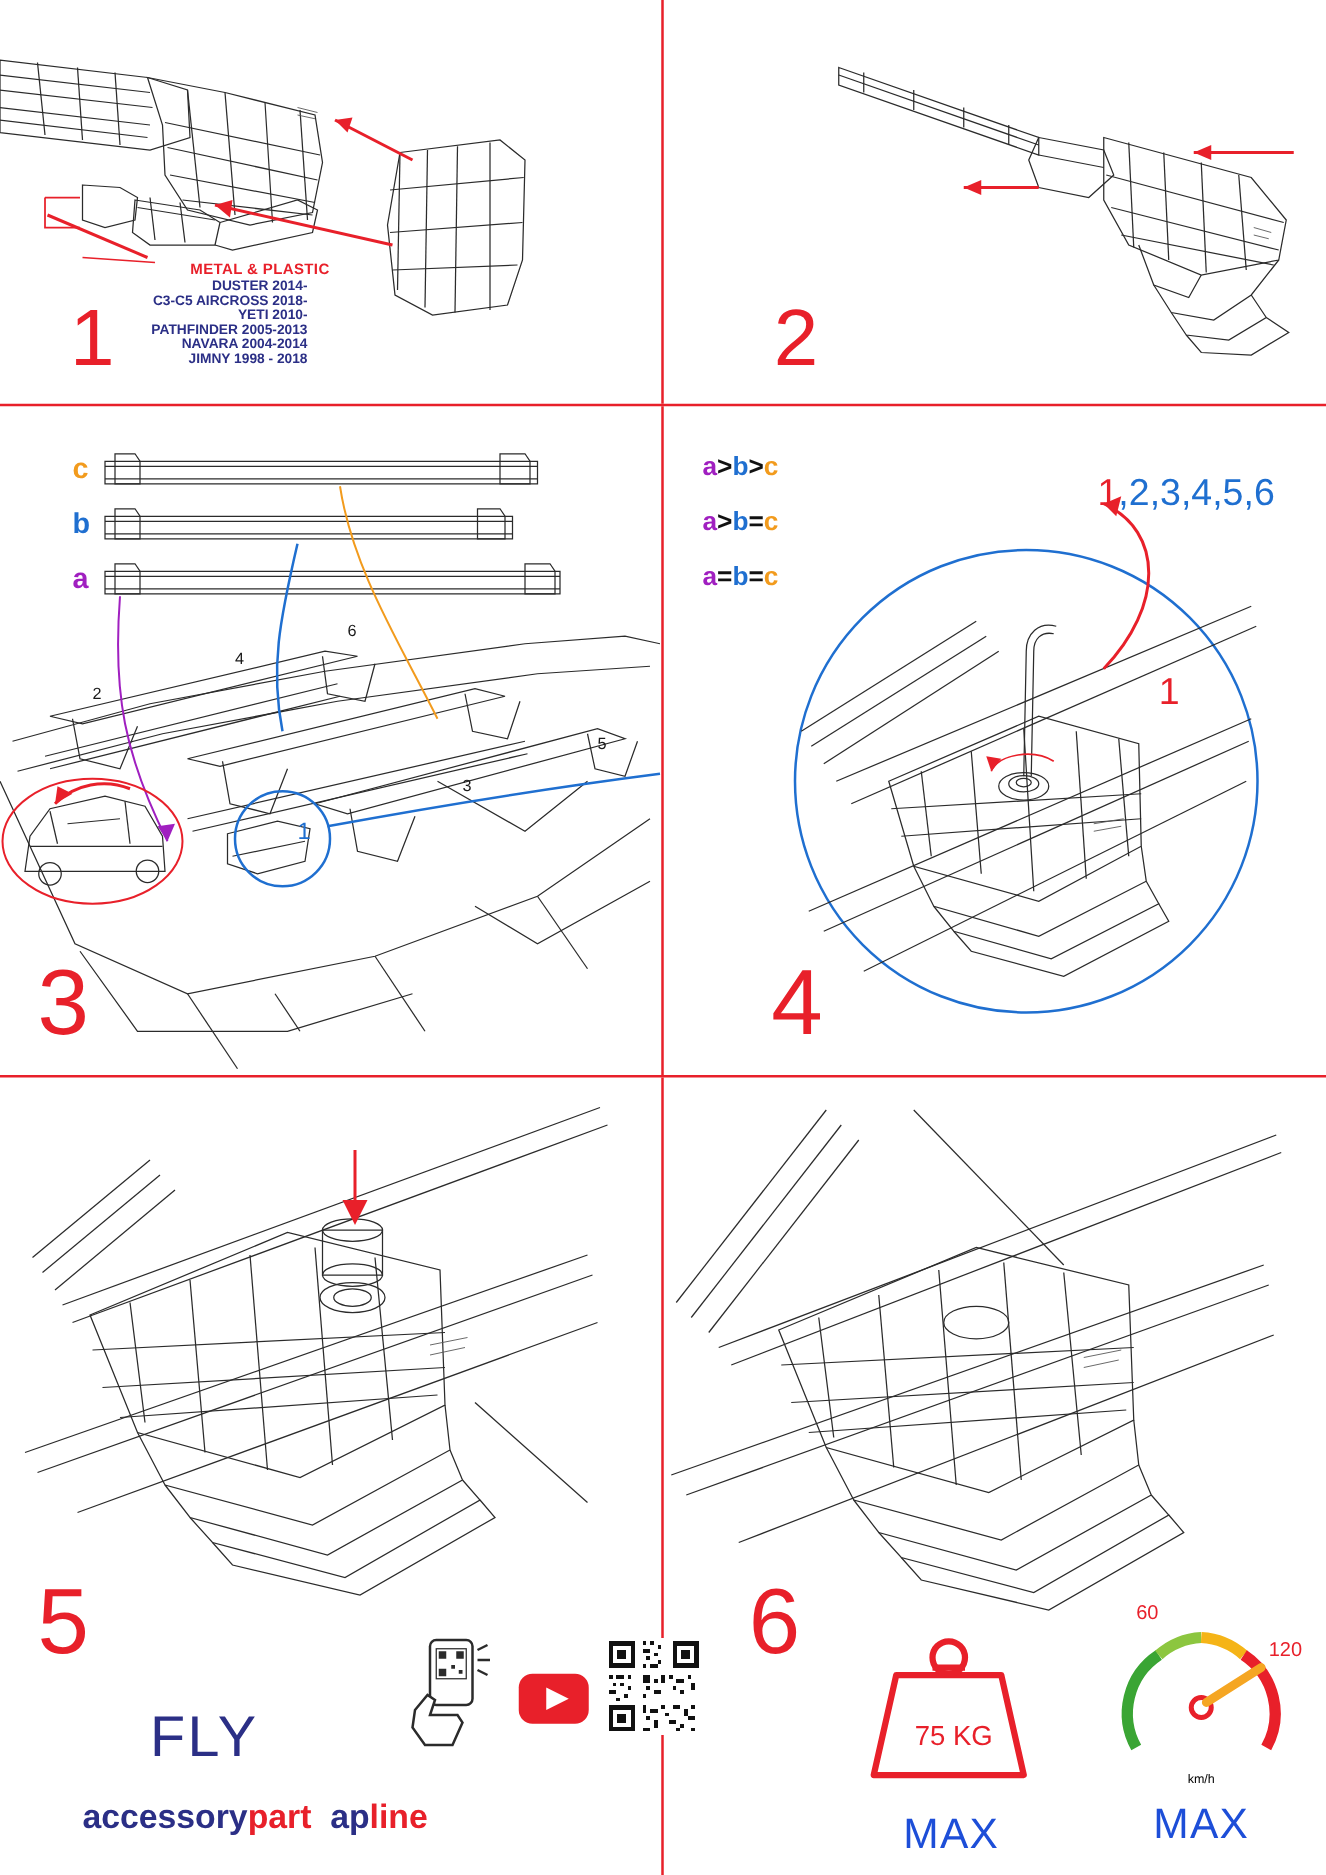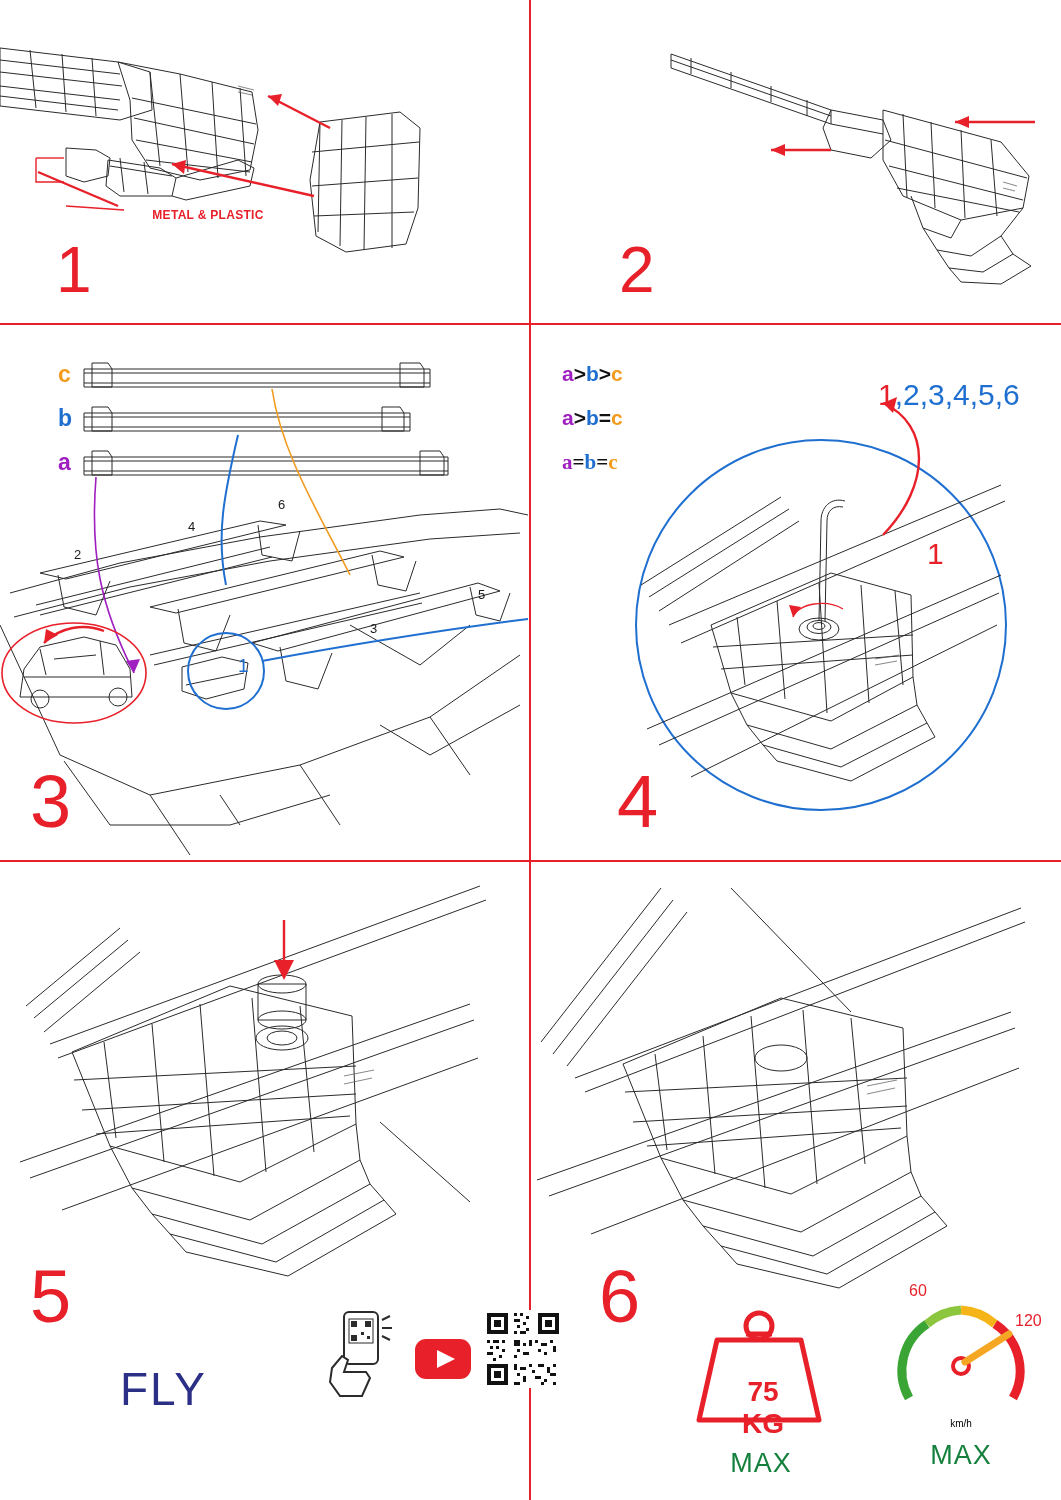--- a/index.html
+++ b/index.html
@@ -121,28 +121,28 @@
     font-weight: bold;
     white-space:nowrap;
   }
   .brandline .accessory { color:#2b2f86; }
   .brandline .part { color:#e8202a; }
   .brandline .ap { color:#2b2f86; }
   .brandline .line { color:#e8202a; }
 
   .maxlabel {
     position:absolute;
-    font-size: 27px;
+    font-size: 34px;
     letter-spacing: 1px;
-    color:#15803d;
+    color:#1d4ed8;
   }
   .kgtext {
     position:absolute;
-    font-size: 28px;
-    font-weight:bold;
+    font-size: 22px;
+    font-weight:normal;
     color:#e8202a;
   }
   .kmh {
     position:absolute;
     font-size: 10px;
     color:#000000;
   }
   .gauge-tick {
     position:absolute;
     font-size: 16px;
@@ -231,20 +231,28 @@
       <g class="redthin">
         <path d="M66 206 L124 210"></path>
       </g>
 
       <g class="ln-t">
         <path d="M238 86 L254 90"></path>
         <path d="M238 92 L252 95"></path>
       </g>
     </svg>
     <div class="metaltitle" style="left:128px; top:208px; width:160px;">METAL &amp; PLASTIC</div>
+    <div class="carlist" style="left:38px; top:224px; width:208px;">
+      <div>DUSTER 2014-</div>
+      <div>C3-C5 AIRCROSS 2018-</div>
+      <div>YETI 2010-</div>
+      <div>PATHFINDER 2005-2013</div>
+      <div>NAVARA 2004-2014</div>
+      <div>JIMNY 1998 - 2018</div>
+    </div>
     <div class="stepnum" style="left:56px; top:238px;">1</div>
   </div>
 
   <div class="panel" style="left:531px;top:0;width:530px;height:323px;">
     <svg width="530" height="323" viewBox="0 0 530 323">
       <g class="ln">
 
         <path d="M140 54 L300 110 L300 124 L140 68 Z"></path>
         <path d="M140 60 L300 116"></path>
         <path d="M160 58 L160 74"></path>
@@ -375,21 +383,21 @@
 
     <div class="stepnum big" style="left:30px; top:440px;">3</div>
   </div>
 
   <div class="eqline" style="left:562px; top:362px;">
     <span class="eq-a">a</span><span class="eq-op">&gt;</span><span class="eq-b">b</span><span class="eq-op">&gt;</span><span class="eq-c">c</span>
   </div>
   <div class="eqline" style="left:562px; top:406px;text-align:right;">
     <span class="eq-a">a</span><span class="eq-op">&gt;</span><span class="eq-b">b</span><span class="eq-op">=</span><span class="eq-c">c</span>
   </div>
-  <div class="eqline" style="left:562px; top:450px;font-family:Liberation Serif, serif;">
+  <div class="eqline" style="left:562px; top:450px;">
     <span class="eq-a">a</span><span class="eq-op">=</span><span class="eq-b">b</span><span class="eq-op">=</span><span class="eq-c">c</span>
   </div>
 
   <div class="panel" style="left:531px;top:325px;width:530px;height:535px;">
     <svg width="530" height="535" viewBox="0 0 530 535">
 
       <circle cx="290" cy="300" r="185" class="blue"></circle>
 
       <g class="ln">
         <path d="M110 260 L250 172"></path>
@@ -488,20 +496,23 @@
 
       <g class="ln-t">
         <path d="M344 214 L374 208"></path>
         <path d="M344 222 L372 216"></path>
       </g>
     </svg>
 
     <div class="stepnum big" style="left:30px; top:398px;">5</div>
 
     <div class="fly" style="left:120px; top:500px;">FLY</div>
+    <div class="brandline" style="left:66px; top:576px;">
+      <span class="accessory">accessory</span><span class="part">part</span>&nbsp;&nbsp;<span class="ap">ap</span><span class="line">line</span>
+    </div>
 
     <svg style="position:absolute;left:326px;top:448px;" width="76" height="92" viewBox="0 0 76 92">
       <rect x="18" y="2" width="34" height="52" rx="5" fill="#fff" stroke="#2b2b2b" stroke-width="2"></rect>
       <rect x="23" y="9" width="24" height="24" fill="none" stroke="#2b2b2b" stroke-width="1"></rect>
       <rect x="25" y="11" width="6" height="6" fill="#2b2b2b"></rect>
       <rect x="39" y="11" width="6" height="6" fill="#2b2b2b"></rect>
       <rect x="25" y="25" width="6" height="6" fill="#2b2b2b"></rect>
       <rect x="35" y="22" width="3" height="3" fill="#2b2b2b"></rect>
       <rect x="41" y="26" width="3" height="3" fill="#2b2b2b"></rect>
       <path d="M56 10 L64 6 M56 18 L66 18 M56 26 L64 30" stroke="#2b2b2b" stroke-width="2" fill="none"></path>

